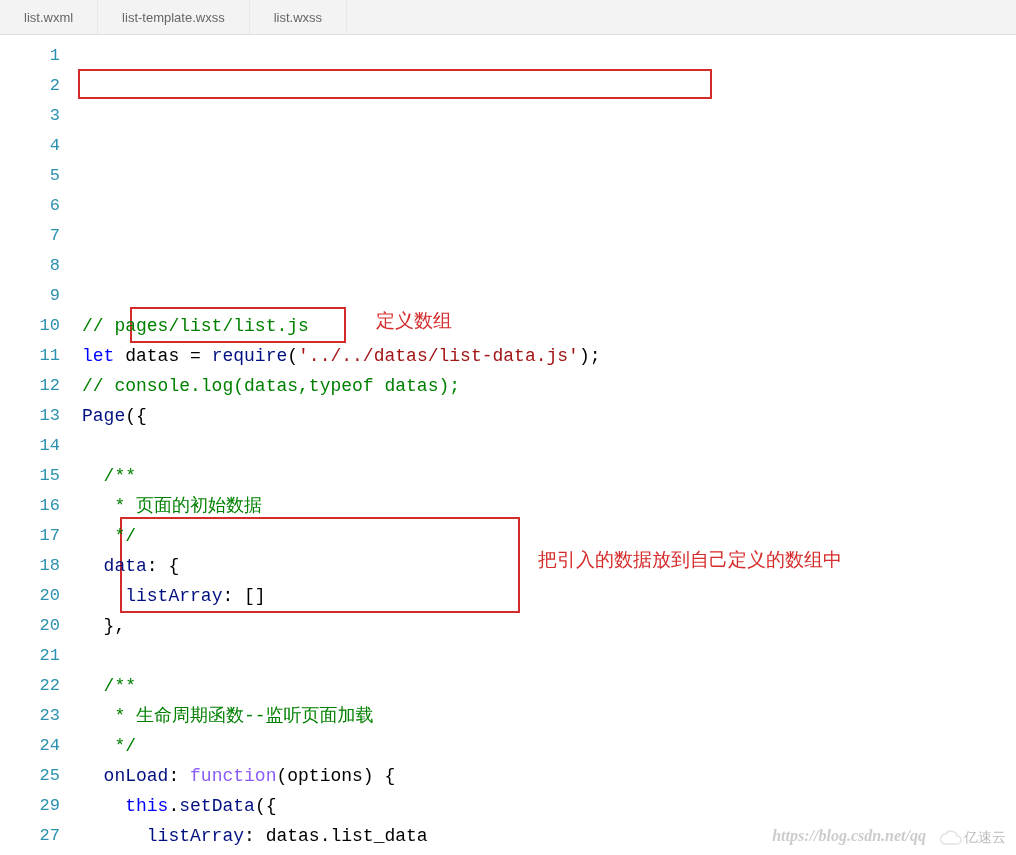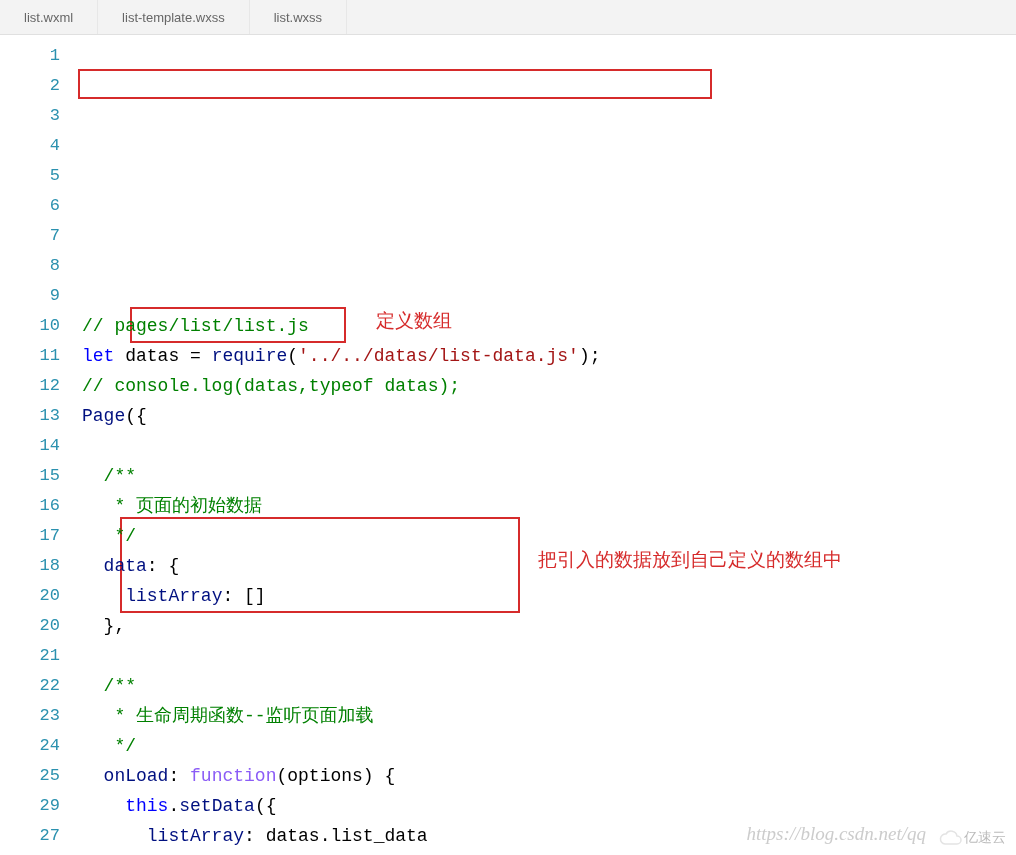--- a/index.html
+++ b/index.html
@@ -81,21 +81,22 @@
       font-family: 'Microsoft YaHei', sans-serif;
       font-size: 19px;
     }
     .watermark {
       position: absolute;
       bottom: 10px;
       right: 90px;
       color: #ccc;
       font-style: italic;
       font-family: Georgia, serif;
-      font-size: 19px;
+      font-size: 16px;
+      font-weight: bold;
     }
     .logo {
       position: absolute;
       bottom: 8px;
       right: 10px;
       color: #bbb;
       font-family: 'Microsoft YaHei', sans-serif;
       font-size: 14px;
       display: flex;
       align-items: center;

